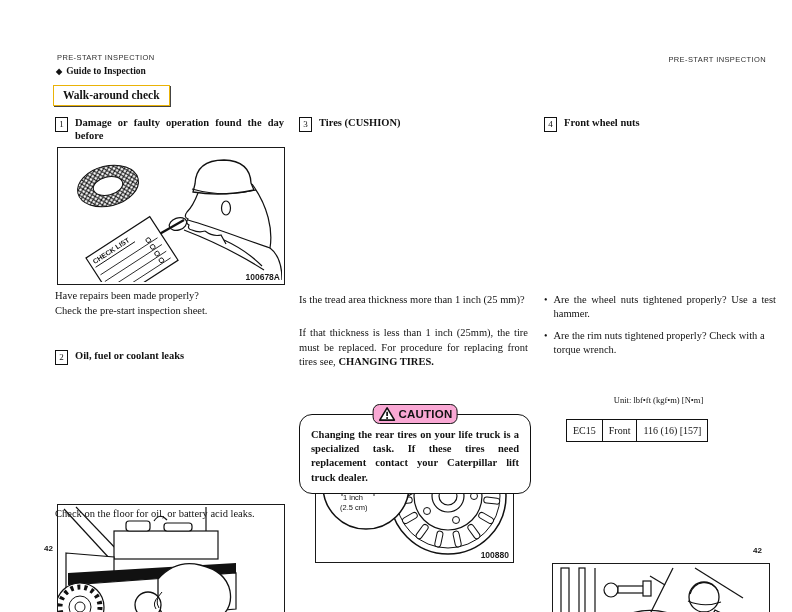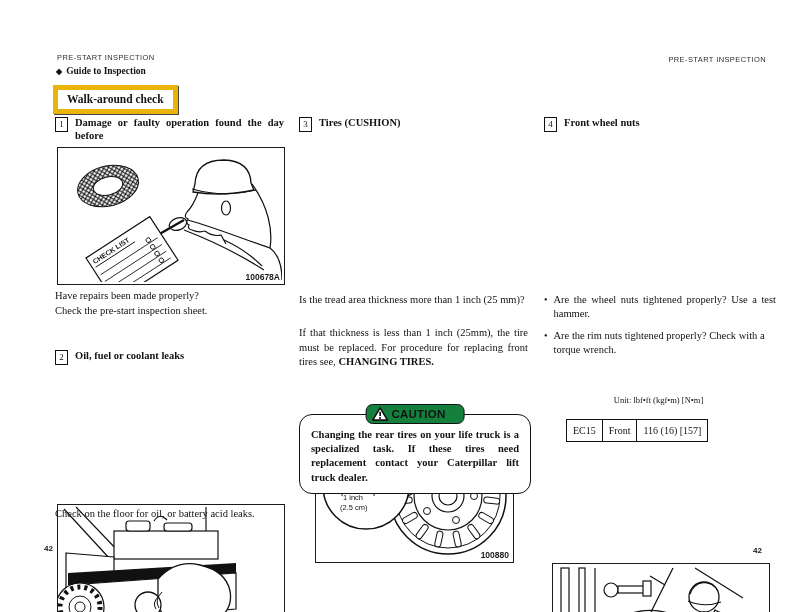--- a/index.html
+++ b/index.html
@@ -8,21 +8,21 @@
     font-family:"Liberation Serif", serif; color:#121212; overflow:hidden;
   }
   .abs { position:absolute; }
   .hdr {
     font-family:"Liberation Sans", sans-serif; font-size:7.5px;
     letter-spacing:0.4px; color:#2e2e2e;
   }
   .guide { font-size:9.5px; font-weight:bold; }
   .guide .diamond { font-size:8px; margin-right:4px; }
   .walkbox {
-    border:5px solid #eab308; padding:3px 9px 4px 9px; font-size:11.5px; font-weight:bold;
+    border:1px solid #eab308; padding:3px 9px 4px 9px; font-size:11.5px; font-weight:bold;
     background:#fff; box-shadow:1px 1px 0 #444;
   }
   .sec-head { display:flex; gap:7px; font-weight:bold; font-size:10.5px; line-height:1.25; }
   .numbox {
     flex:none; width:11px; height:13px; border:1px solid #111; text-align:center;
     font-size:9px; line-height:13px; font-weight:normal; margin-top:0.5px;
   }
   .figure { border:1px solid #1a1a1a; background:#fff; position:relative; }
   .fig-id {
     position:absolute; right:4px; bottom:2px; font-family:"Liberation Sans", sans-serif;
@@ -33,22 +33,22 @@
   .bullet-item { display:flex; gap:6px; font-size:10.5px; line-height:1.35; }
   .bullet-item .dot { flex:none; font-size:10px; margin-top:0px; }
   .caution-wrap { width:232px; }
   .caution-box {
     border:1.5px solid #111; border-radius:13px; margin-top:10px;
     padding:13px 11px 8px 11px; background:#fff;
   }
   .caution-box .ctext { font-size:10.5px; font-weight:bold; text-align:justify; line-height:1.35; }
   .caution-badge {
     position:absolute; top:0; left:50%; transform:translateX(-50%);
-    display:flex; align-items:center; gap:3px; background:#15803d;
-    border:1.6px solid #111; border-radius:7px; padding:1px 18px 1px 5px; z-index:2;
+    display:flex; align-items:center; gap:3px; background:#f9a8d4;
+    border:1.6px solid #111; border-radius:7px; padding:1px 4px 1px 5px; z-index:2;
   }
   .caution-badge .clabel {
     font-family:"Liberation Sans", sans-serif; font-weight:bold; font-size:11.5px; letter-spacing:0.2px;
   }
   .tq-title { font-size:10.5px; font-weight:bold; text-align:center; }
   .tq-unit { font-size:8.5px; text-align:center; }
   table.torque { border-collapse:collapse; }
   table.torque td {
     border:1px solid #111; font-size:10px; padding:5px 6px; background:#fff;
     font-family:"Liberation Serif", serif; white-space:nowrap;

